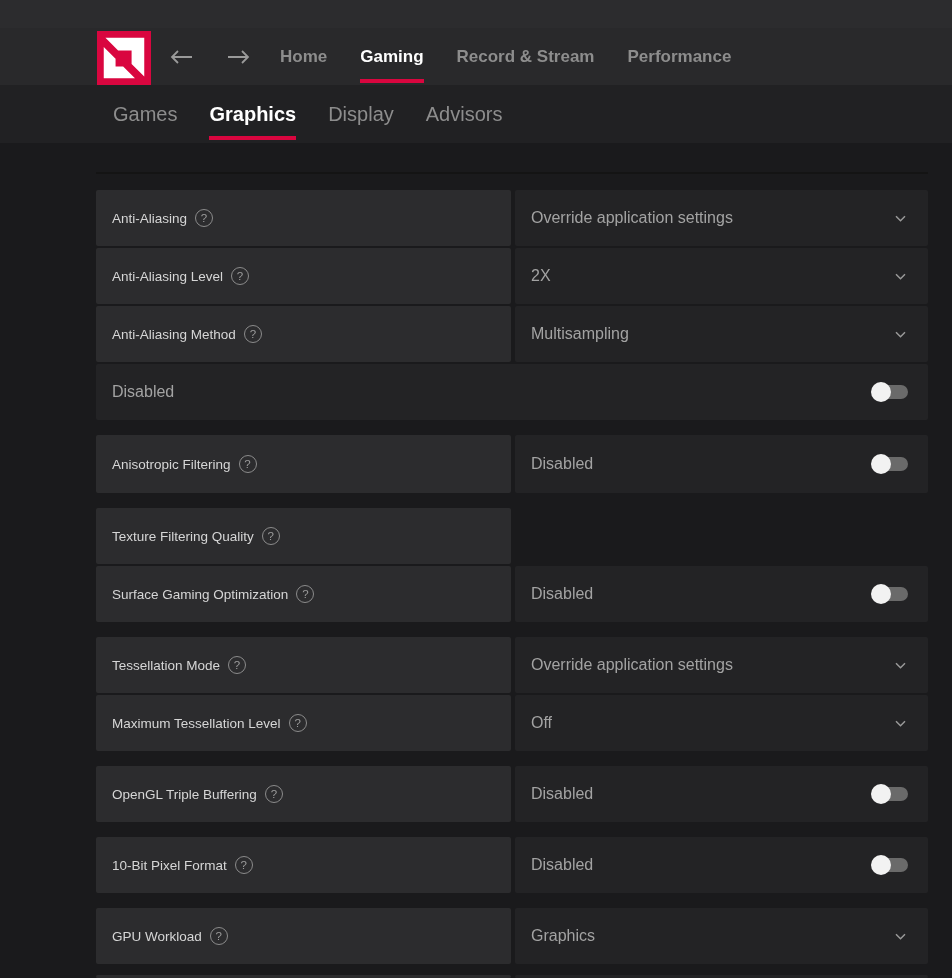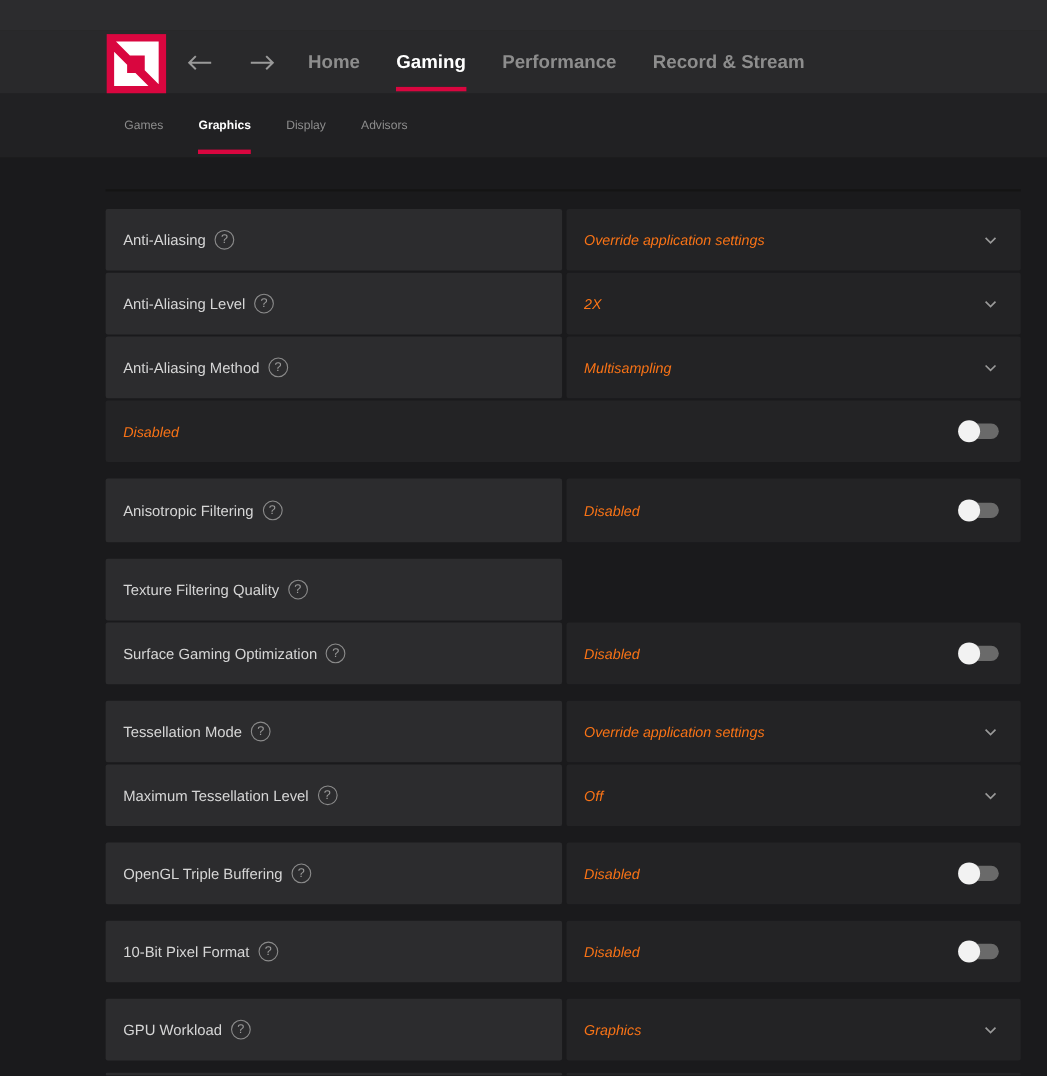--- a/index.html
+++ b/index.html
@@ -23,21 +23,21 @@
     font-size:17px; color:#8d8d8d; cursor:pointer; white-space:nowrap;font-weight:bold;
   }
   .nav-link.first { margin-left:28px; }
   .nav-link + .nav-link { margin-left:33px; }
   .nav-link.active { color:#ffffff; font-weight:700; }
   .nav-link.active::after { content:""; position:absolute; left:0; right:0; bottom:2px; height:4px; }
   
   .subnav { height:58px; background:#212123; display:flex; align-items:stretch; padding-left:113px; }
   .subnav-link {
     display:flex; align-items:center; height:100%; position:relative;
-    font-size:11px; color:#8d8d8d; cursor:pointer; white-space:nowrap;
+    font-size:20px; color:#8d8d8d; cursor:pointer; white-space:nowrap;
   }
   .subnav-link + .subnav-link { margin-left:32px; }
   .subnav-link.active { color:#ffffff; font-weight:700; }
   .subnav-link.active::after { content:""; position:absolute; left:0; right:0; bottom:3px; height:4px; }
   
   .separator { width:832px; height:2px; margin:29px 0 0 96px; background:#141414; }
   .settings { margin-top:16px; }
   .group { width:832px; margin:0 0 15px 96px; }
   .group:last-of-type { margin-bottom:11px; }
   .row { display:flex; height:56px; margin-bottom:2px; }
@@ -49,21 +49,21 @@
     display:flex; flex-direction:column; justify-content:center;
   }
   .cell-value {
     flex:1; box-sizing:border-box; padding:0 20px 0 16px;
     background:#232325; border-radius:2px;
     display:flex; align-items:center; cursor:pointer;
   }
   .label-line { display:flex; align-items:center; gap:8px; }
   .label { font-size:13.5px; color:#d6d6d6; }
   .sublabel { font-size:12px; color:#7a7a7a; margin-top:5px; }
-  .value { font-size:13px; color:#f97316; flex:1;font-style:italic; }
+  .value { font-size:16px; color:#a3a3a3; flex:1; }
   .help {
     width:18px; height:18px; box-sizing:border-box; flex:none;
     border:1.5px solid #8b8b8b; border-radius:50%;
     display:flex; align-items:center; justify-content:center;
     font-size:11.5px; color:#9c9c9c; cursor:pointer;
   }
   .help::before { content:"?"; }
   .chevron { width:15px; height:15px; flex:none; }
   .toggle { position:relative; width:37px; height:20px; flex:none; cursor:pointer; }
   .toggle .track { position:absolute; right:0; top:3px; width:35px; height:14px; border-radius:7px; background:#6a6a6a; }
@@ -90,22 +90,22 @@
         <path d="M24 8 H4 M10 2 L4 8 L10 14" fill="none" stroke="#9a9a9a" stroke-width="1.8"></path>
       </svg>
   </span>
   <span class="nav-arrow">
     <svg width="26" height="16" viewBox="0 0 26 16">
         <path d="M2 8 H22 M16 2 L22 8 L16 14" fill="none" stroke="#9a9a9a" stroke-width="1.8"></path>
       </svg>
   </span>
   <span class="nav-link first">Home</span>
   <span class="nav-link active">Gaming</span>
+  <span class="nav-link">Record &amp; Stream</span>
   <span class="nav-link">Performance</span>
-  <span class="nav-link">Record &amp; Stream</span>
 </div>
 
 <div class="subnav">
   <span class="subnav-link">Games</span>
   <span class="subnav-link active">Graphics</span>
   <span class="subnav-link">Display</span>
   <span class="subnav-link">Advisors</span>
 </div>
 
 <div class="content">

